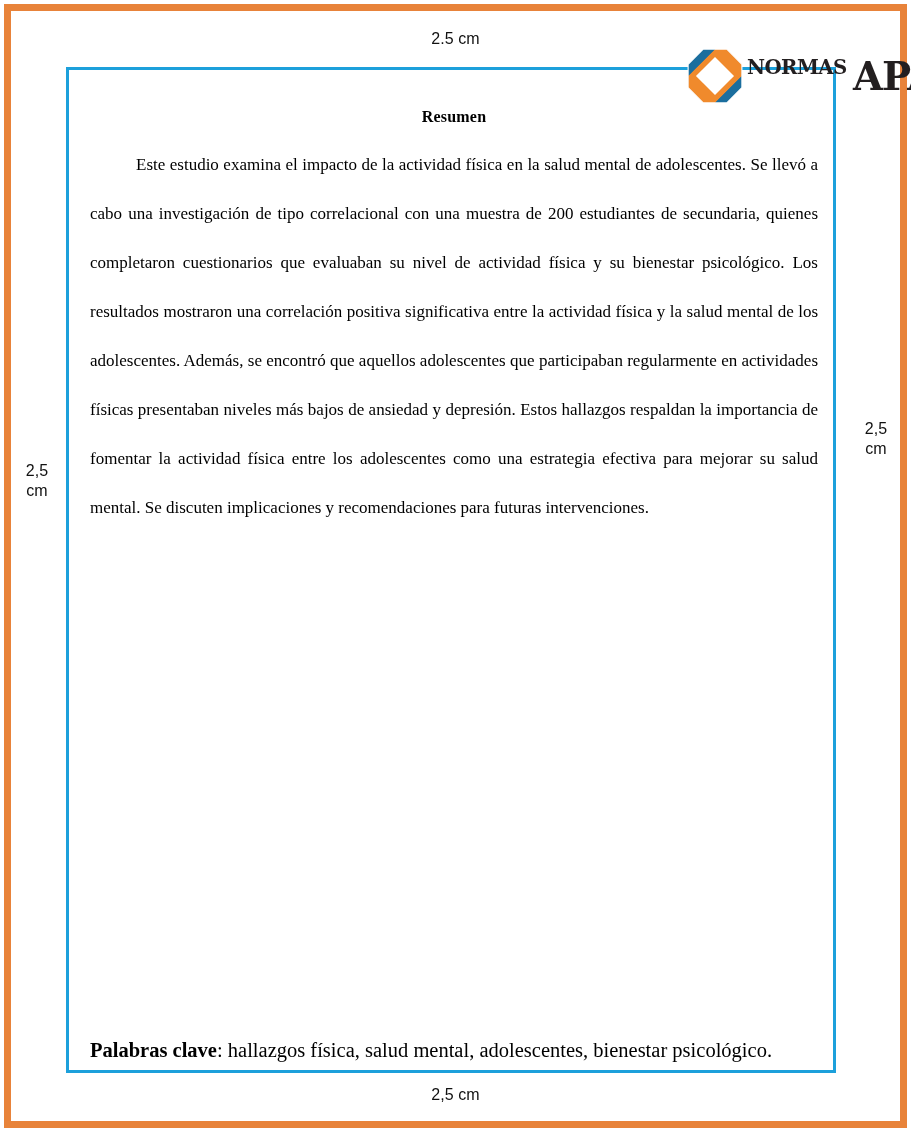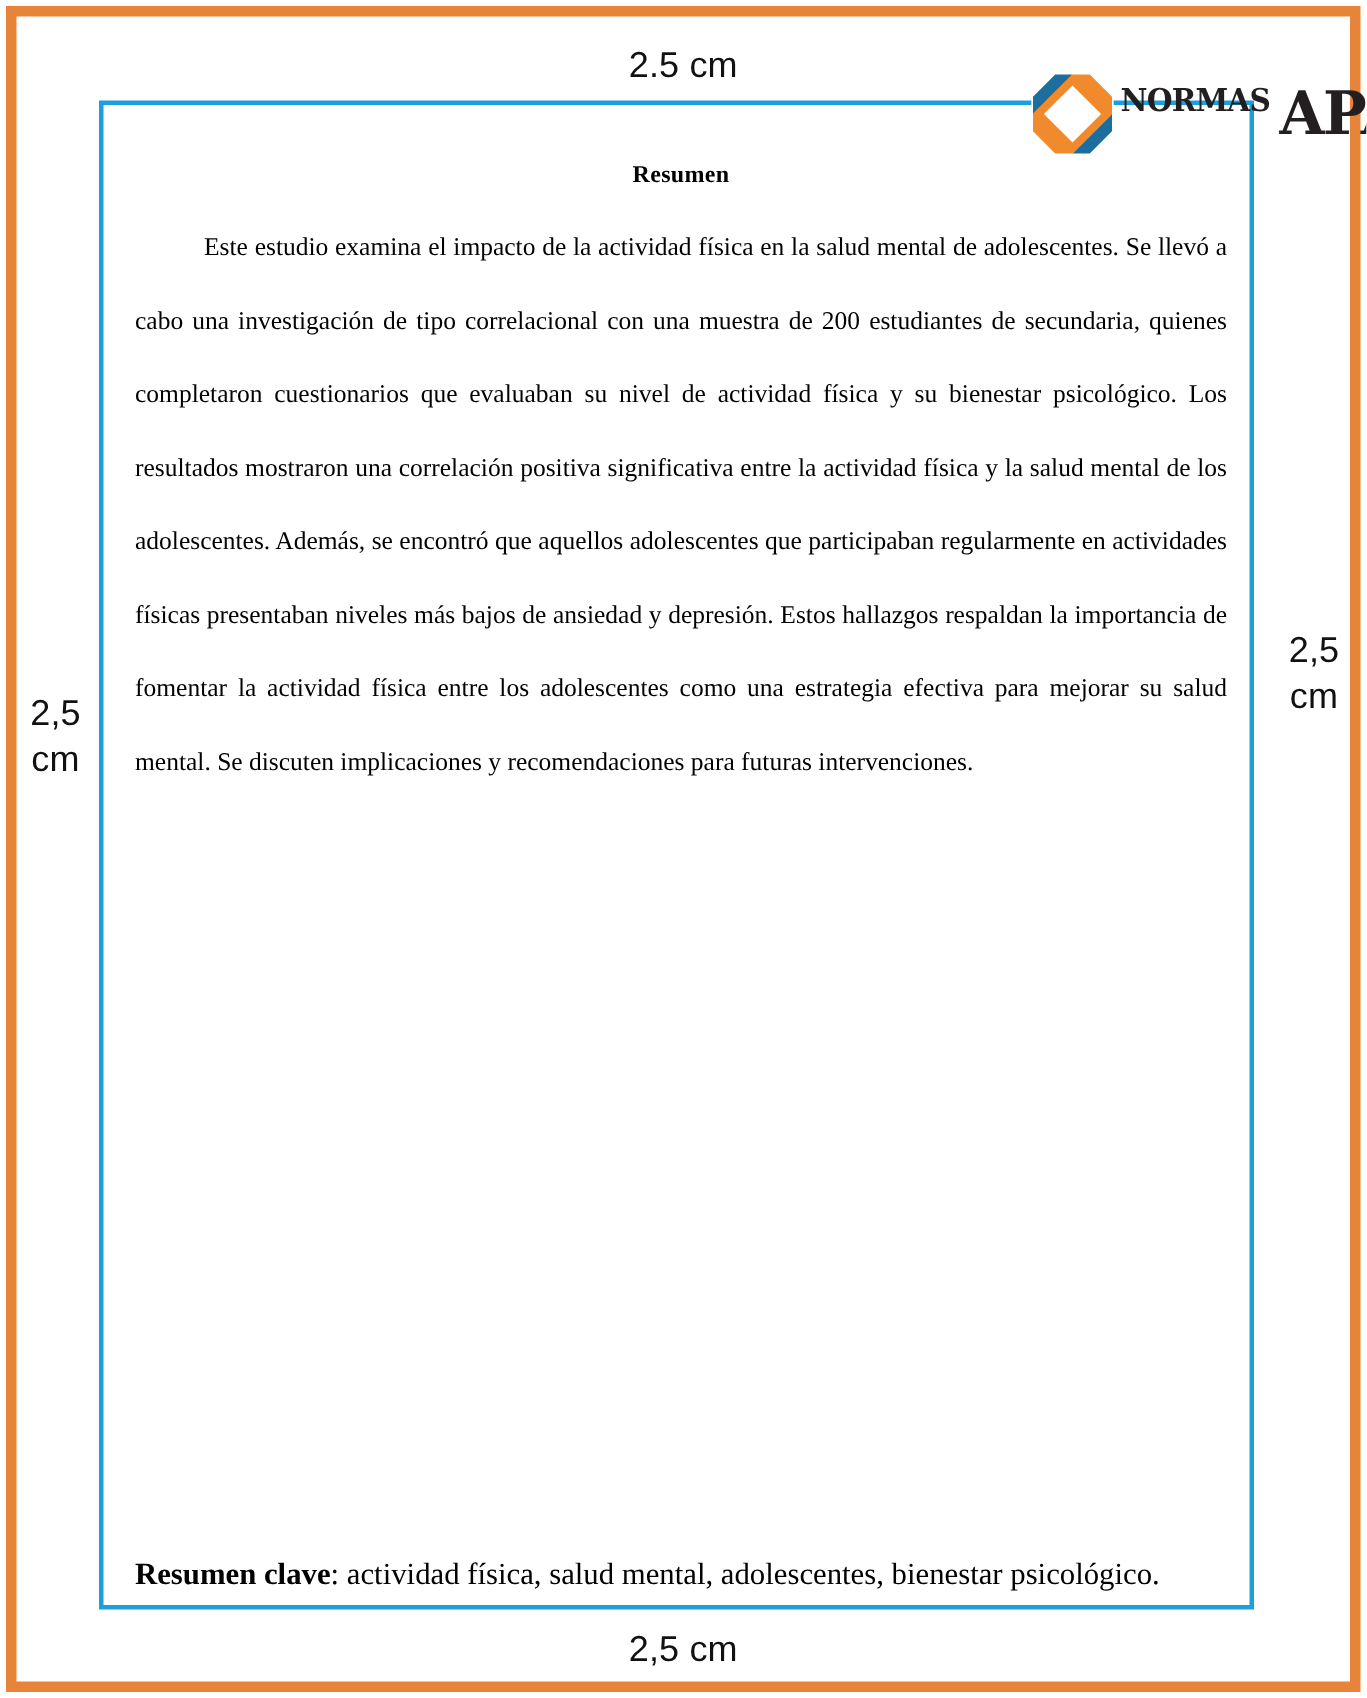--- a/index.html
+++ b/index.html
@@ -45,21 +45,21 @@
     box-sizing: border-box;
     border: 3px solid #1CA0DB;
     background: transparent;
   }
 
   
   .dim-label {
     position: absolute;
     color: #111111;
     font-family: "Liberation Sans", sans-serif;
-    font-size: 24px;
+    font-size: 16px;
     line-height: 1.28;
     letter-spacing: 0.1px;
     white-space: pre-line;
     text-align: center;
   }
   .dim-top {
     left: 0;
     right: 0;
     top: 29px;
     text-align: center;
@@ -187,21 +187,21 @@
   <div class="dim-label dim-bottom">2,5 cm</div>
 
   <div class="margin-box"></div>
 
   <div class="doc-content">
     <div class="doc-heading">Resumen</div>
     <p class="doc-paragraph">Este estudio examina el impacto de la actividad física en la salud mental de adolescentes. Se llevó a cabo una investigación de tipo correlacional con una muestra de 200 estudiantes de secundaria, quienes completaron cuestionarios que evaluaban su nivel de actividad física y su bienestar psicológico. Los resultados mostraron una correlación positiva significativa entre la actividad física y la salud mental de los adolescentes. Además, se encontró que aquellos adolescentes que participaban regularmente en actividades físicas presentaban niveles más bajos de ansiedad y depresión. Estos hallazgos respaldan la importancia de fomentar la actividad física entre los adolescentes como una estrategia efectiva para mejorar su salud mental. Se discuten implicaciones y recomendaciones para futuras intervenciones.</p>
   </div>
 
   <div class="keywords-line">
-    <span class="keywords-label">Resumen clave</span><span>: </span><span>actividad física, salud mental, adolescentes, bienestar psicológico.</span>
+    <span class="keywords-label">Palabras clave</span><span>: </span><span>hallazgos física, salud mental, adolescentes, bienestar psicológico.</span>
   </div>
 
   <div class="logo">
     <svg class="logo-mark" viewBox="0 0 100 100">
       <defs>
         <clipPath id="octaClip">
           <polygon points="29,2 71,2 98,29 98,71 71,98 29,98 2,71 2,29"></polygon>
         </clipPath>
       </defs>
       <g clip-path="url(#octaClip)">

